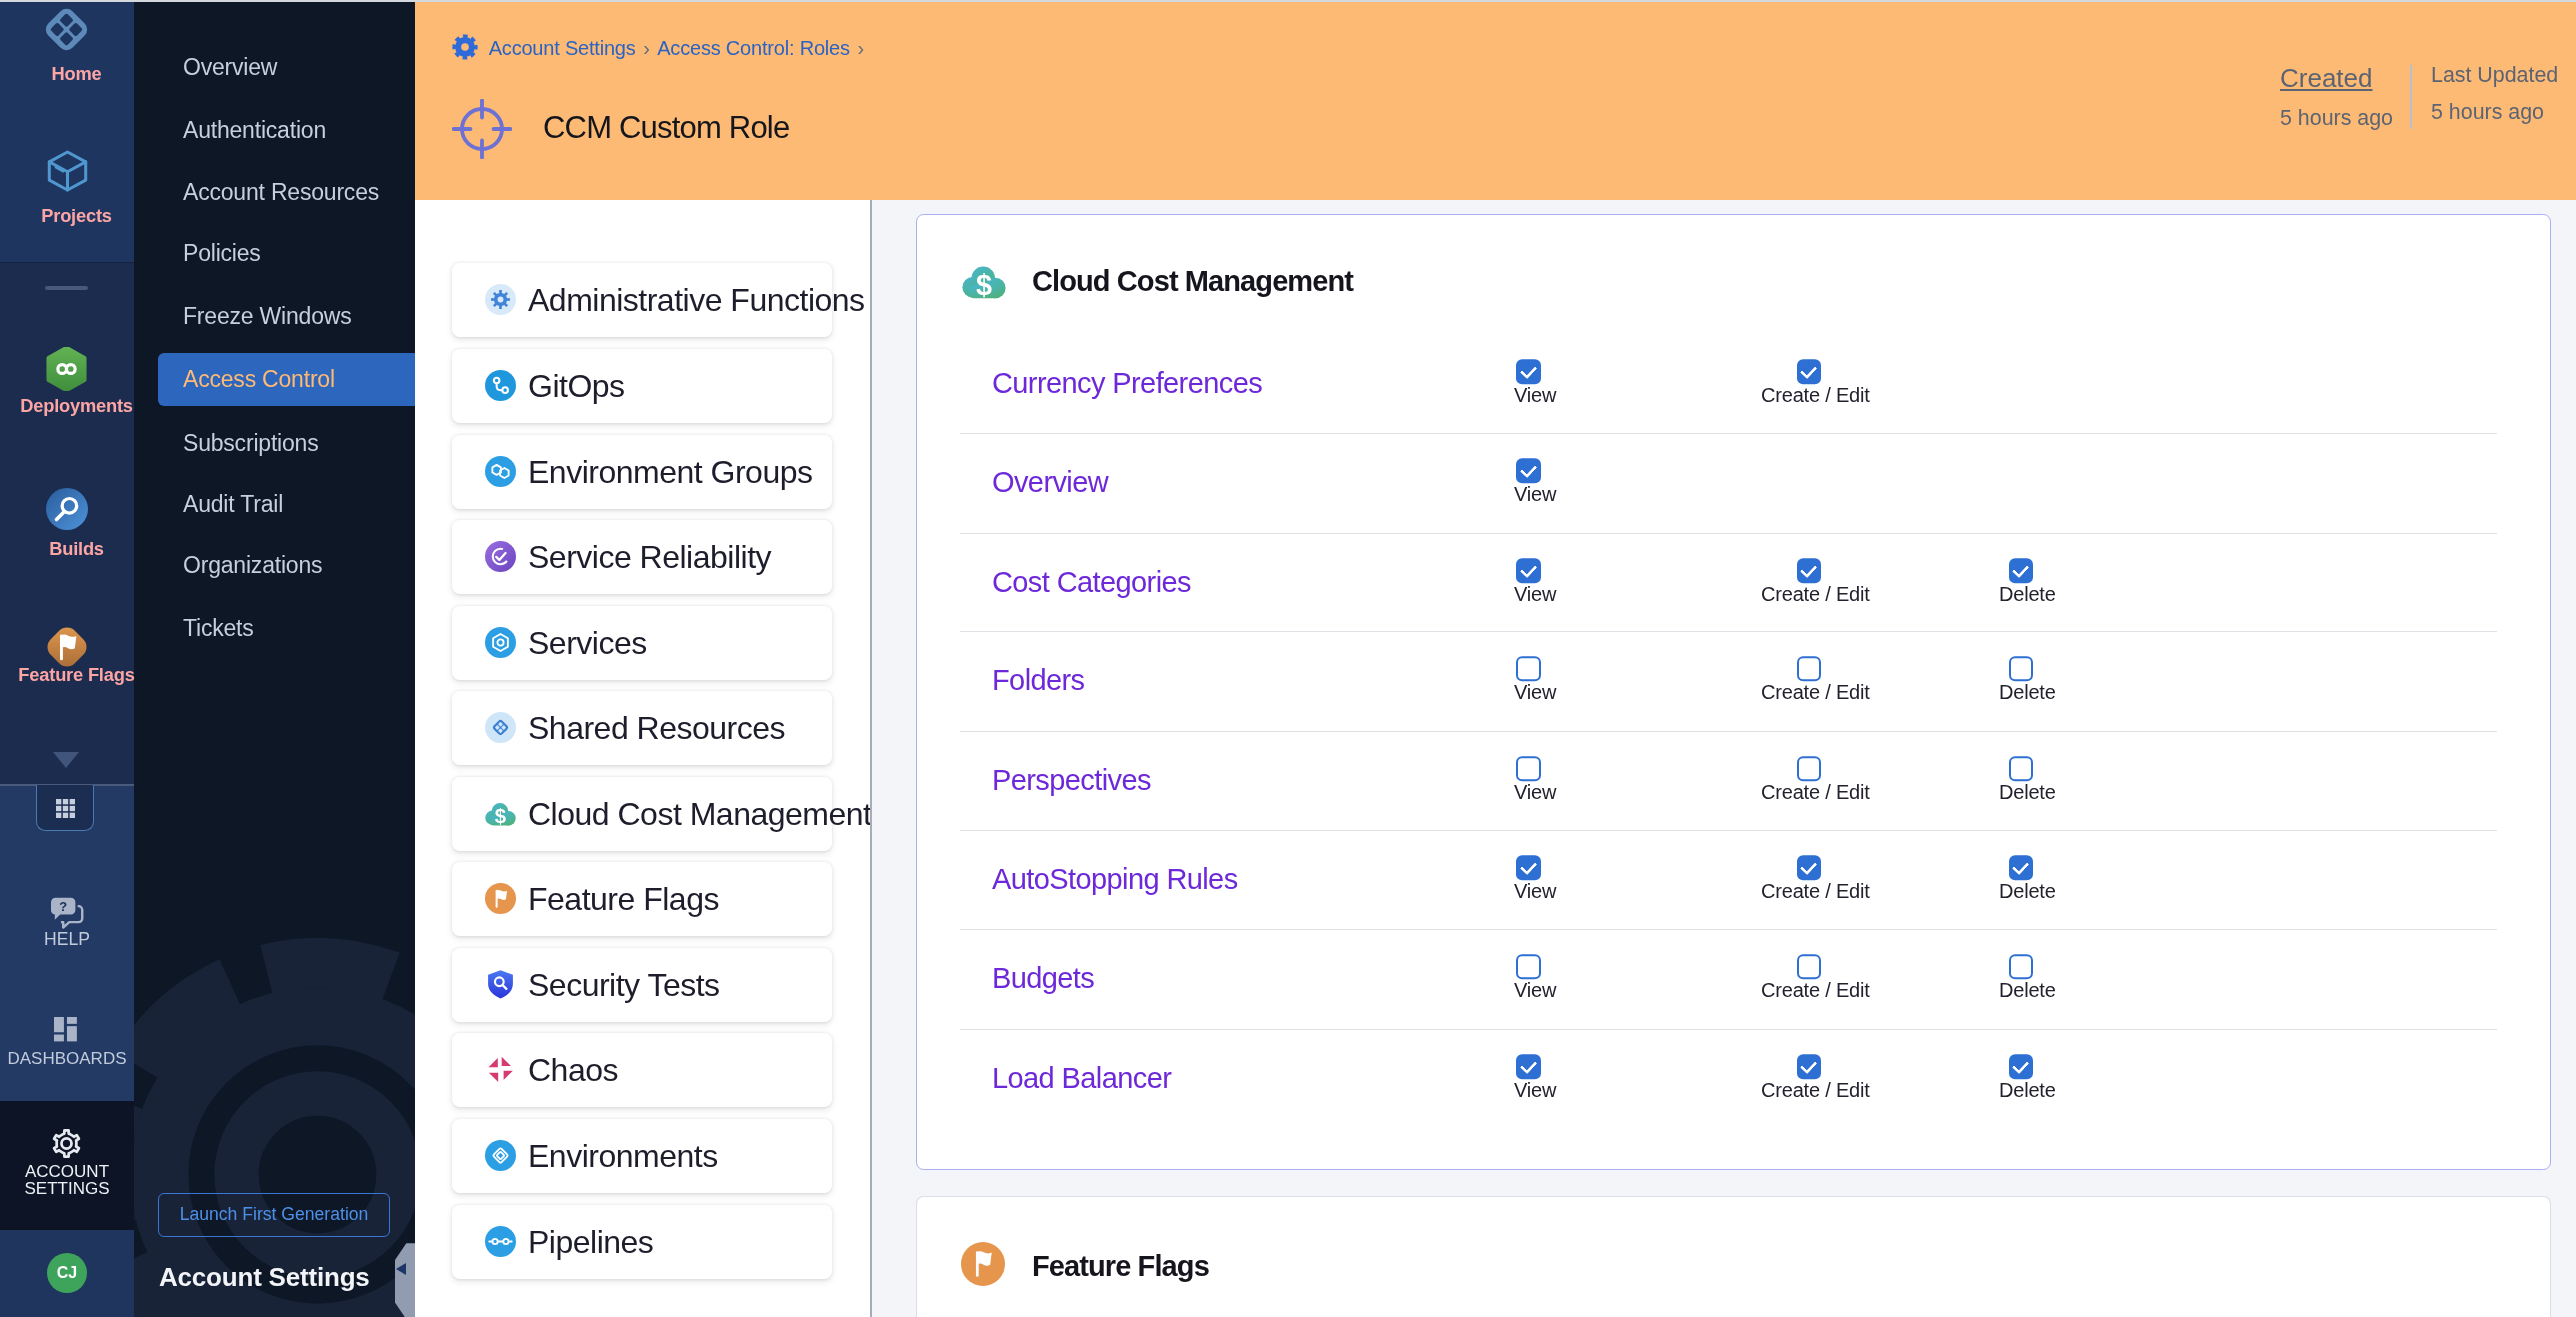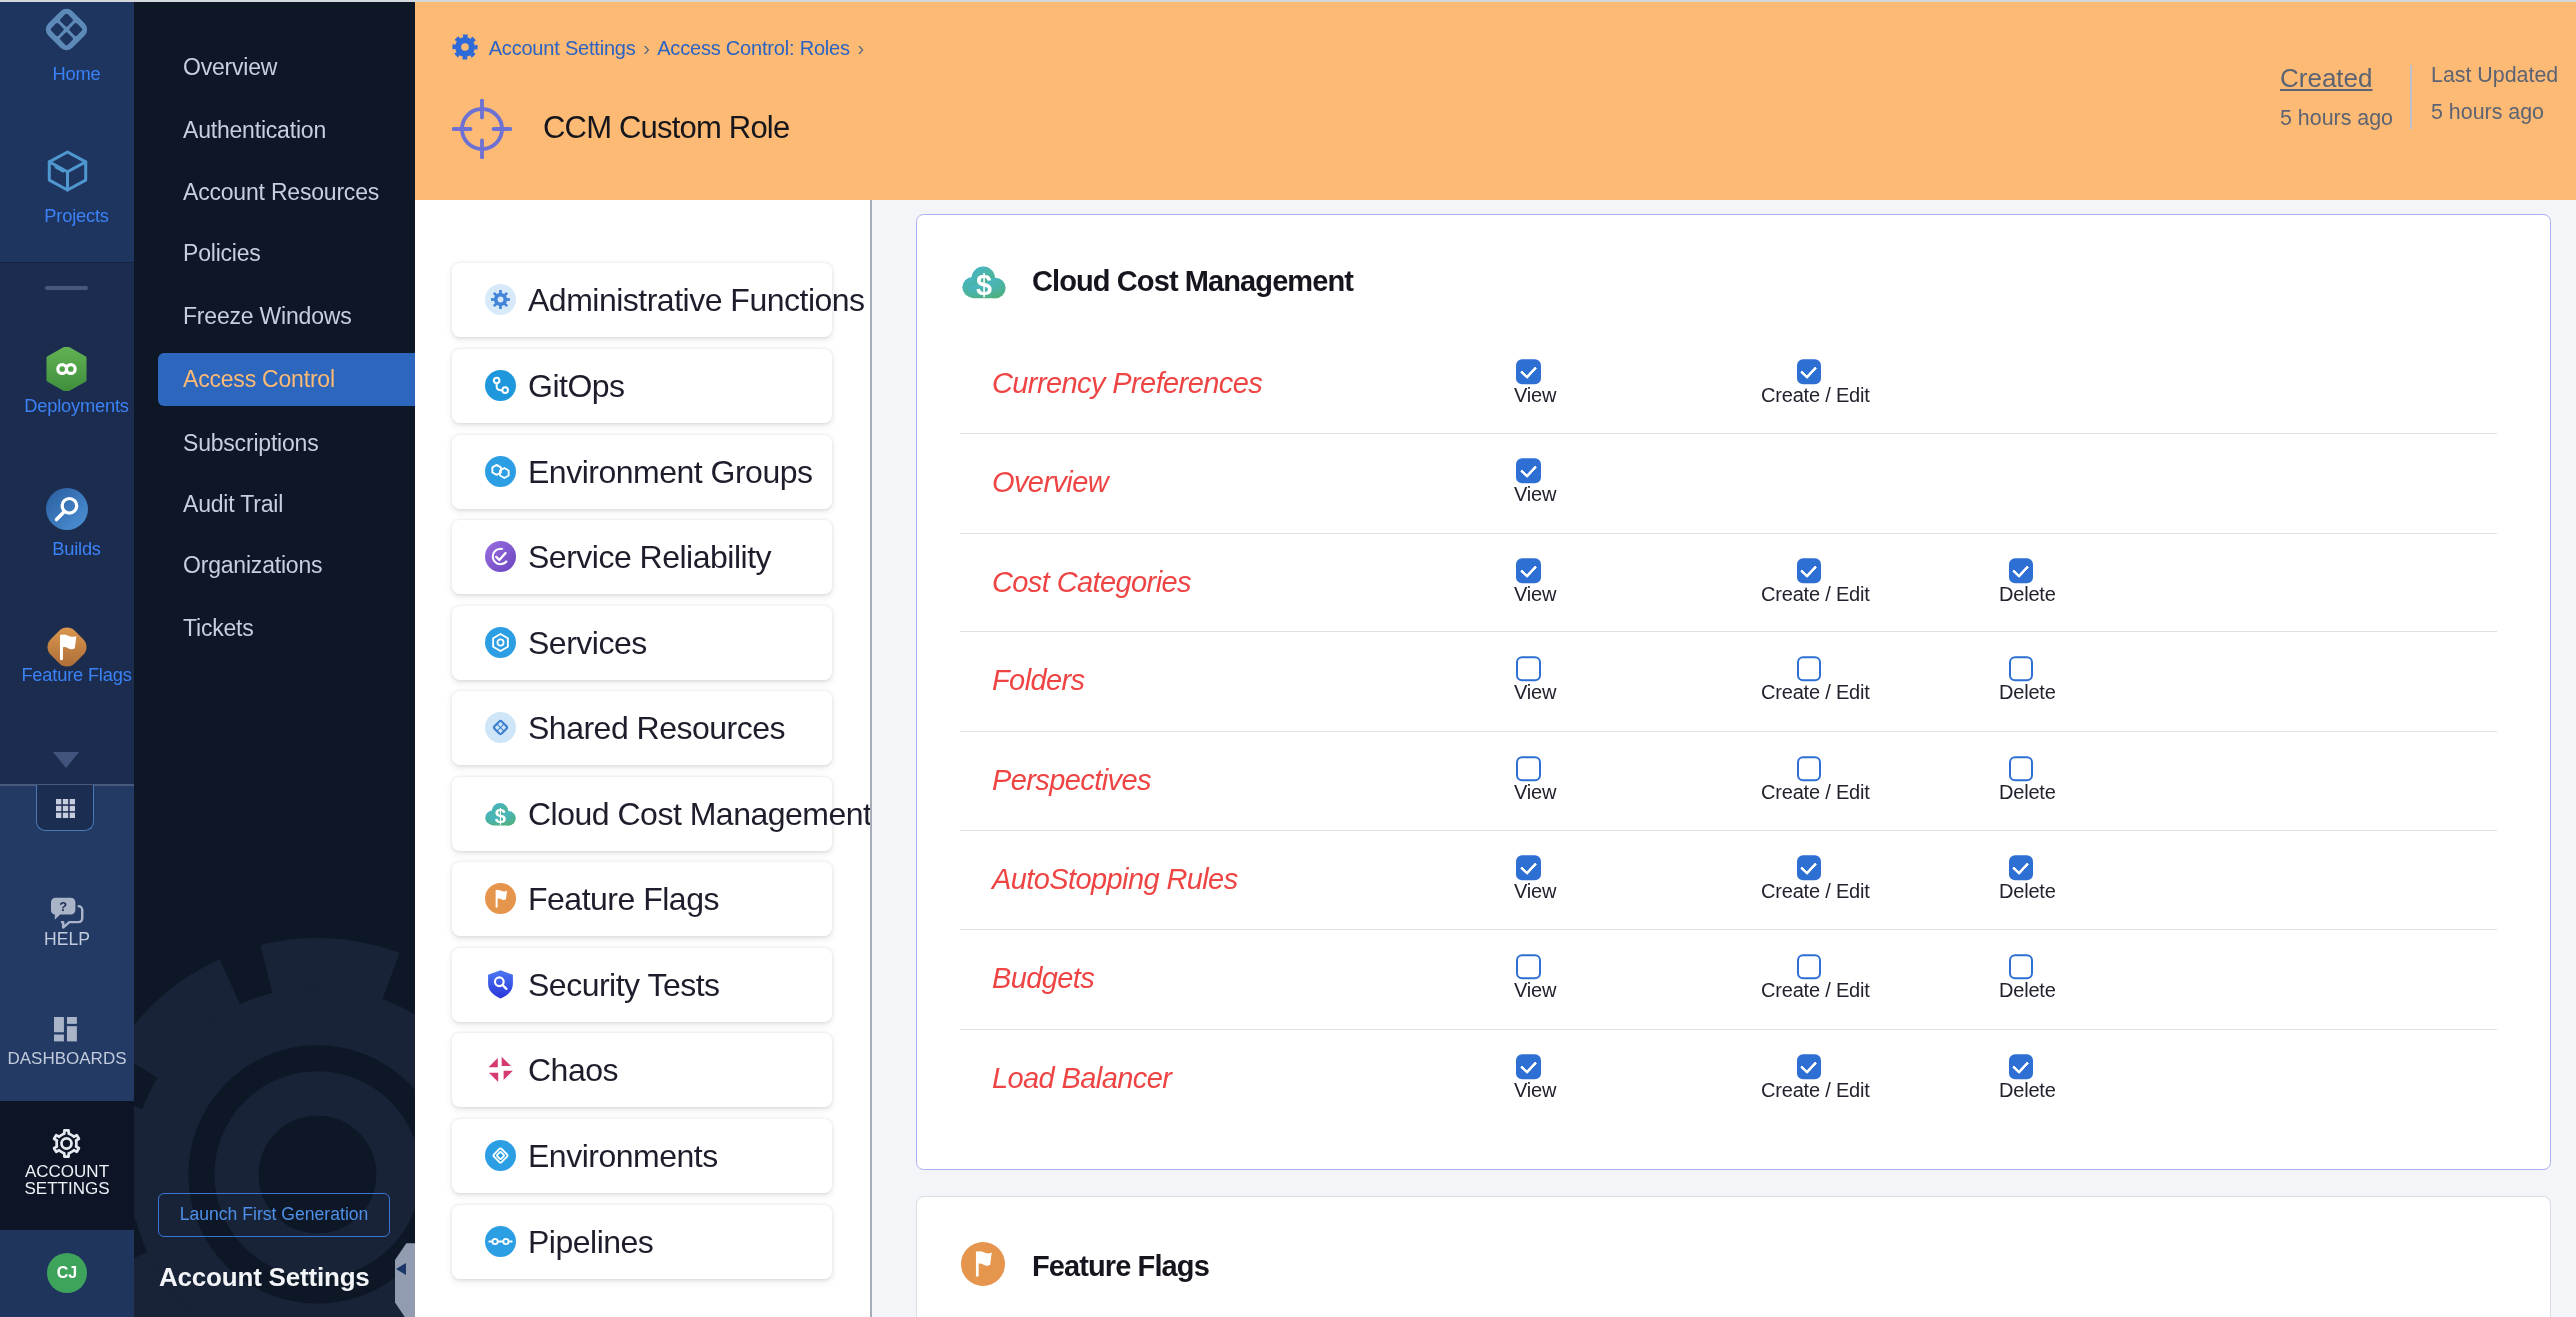--- a/index.html
+++ b/index.html
@@ -6,21 +6,21 @@
 html,body { width:2576px; height:1318px; overflow:hidden; font-family:"Liberation Sans", sans-serif; background:#fff; }
 .abs { position:absolute; }
 #page { position:relative; width:2576px; height:1318px; }
 
 #topstrip { left:0; top:0; width:2576px; height:2.3px; background:#d4d7db; }
 
 #sb1 { left:0; top:2.3px; width:134px; height:1316px; background:#1b2c4f; }
 #sb1 .sec-top { left:0; top:0; width:134px; height:261px; background:#1e3560; border-bottom:1.5px solid #13233f; position:absolute; }
 #sb1 .sec-c { left:0; top:783px; width:134px; height:316px; background:#233a64; position:absolute; }
 #sb1 .sec-d { left:0; top:1225px; width:134px; height:90px; background:#20355e; position:absolute; }
-#sb1 .modlabel { width:153px; text-align:center; color:#3b82f6; font-size:18.3px; font-weight:400; letter-spacing:-0.2px; position:absolute; }
+#sb1 .modlabel { width:153px; text-align:center; color:#fca5a5; font-size:18.3px; font-weight:700; letter-spacing:-0.2px; position:absolute; }
 #sb1 .smalllabel { width:134px; text-align:center; color:#c2cbdc; font-size:17.6px; font-weight:400; position:absolute; }
 #acctsel { left:0; top:1099px; width:134px; height:129px; background:#0c1425; position:absolute; }
 #sb1 .botline { left:0; top:782px; width:134px; height:1.5px; background:#4a5a7d; position:absolute; }
 
 #sb2 { left:134px; top:2.3px; width:281px; height:1316px; background:#0d1726; overflow:hidden; }
 #sb2 .item { position:absolute; left:49px; color:#c6cfdd; font-size:23px; letter-spacing:-0.2px; }
 #hl { position:absolute; left:24px; top:351px; width:257px; height:53px; background:#2d66bd; border-radius:6.1px 0 0 6.1px; }
 #launchbtn { position:absolute; left:24px; top:1191px; width:232px; height:44px; border:1.5px solid #3a77d5; border-radius:6.1px; color:#4e90e8; font-size:17.6px; text-align:center; line-height:41px; }
 #sb2title { position:absolute; left:25px; top:1260px; color:#f2f4f8; font-size:26px; font-weight:700; letter-spacing:-0.2px; }
 
@@ -34,21 +34,21 @@
 #middiv { left:870px; top:200px; width:1.5px; height:1118px; background:#a7adb8; }
 .mcard { position:absolute; left:37px; width:380px; height:74px; background:#fff; border-radius:7.6px; box-shadow:0 0.8px 3.1px rgba(25,30,50,0.10), 0 2.3px 7.6px rgba(25,30,50,0.09); }
 .mcard .mic { position:absolute; left:33px; top:21.4px; width:31px; height:31px; }
 .mcard .mtxt { position:absolute; left:76px; top:0; height:74px; line-height:74px; font-size:32px; color:#1d1d2b; white-space:nowrap; letter-spacing:-0.5px; }
 
 #rpane { left:872px; top:200px; width:1704px; height:1118px; background:#f4f5f9; }
 #card1 { position:absolute; left:44px; top:13.8px; width:1635px; height:956px; background:#fff; border:1.5px solid #a9aff0; border-radius:7.6px; }
 #card2 { position:absolute; left:44px; top:996px; width:1635px; height:229px; background:#fff; border:1.5px solid #dcdee6; border-radius:7.6px 7.6px 0 0; border-bottom:none; }
 .ctitle { position:absolute; left:115px; font-size:29px; font-weight:700; color:#15151e; letter-spacing:-0.9px; }
 .prow { position:absolute; left:0; width:1635px; height:99px; }
-.prow .plabel { position:absolute; left:75px; top:50%; transform:translateY(-50%); font-size:29px; color:#ef4444; letter-spacing:-0.6px;font-style:italic; }
+.prow .plabel { position:absolute; left:75px; top:50%; transform:translateY(-50%); font-size:29px; color:#6d28d9; letter-spacing:-0.6px; }
 .pdiv { position:absolute; left:43px; width:1537px; height:0.8px; background:#dfe1e6; }
 .cbg { position:absolute; top:50%; transform:translateY(-50%); display:flex; align-items:center;flex-direction:column; }
 .cb { width:24.4px; height:24.4px; border-radius:6.1px; flex:0 0 24.4px; position:relative; }
 .cb.on { background:#2e6fd4; }
 .cb.on::after { content:""; position:absolute; left:4.6px; top:5.3px; width:12.2px; height:6.9px; border-left:3.4px solid #fff; border-bottom:3.4px solid #fff; transform:rotate(-47deg); border-radius:1.5px; }
 .cb.off { background:#fff; border:2.3px solid #2e6fd4; }
 .cbl { margin-left:13px; font-size:20px; color:#22222e; letter-spacing:-0.2px; }
 .colA { left:584px; } .colB { left:831px; } .colC { left:1069px; }
 </style>
 </head>

